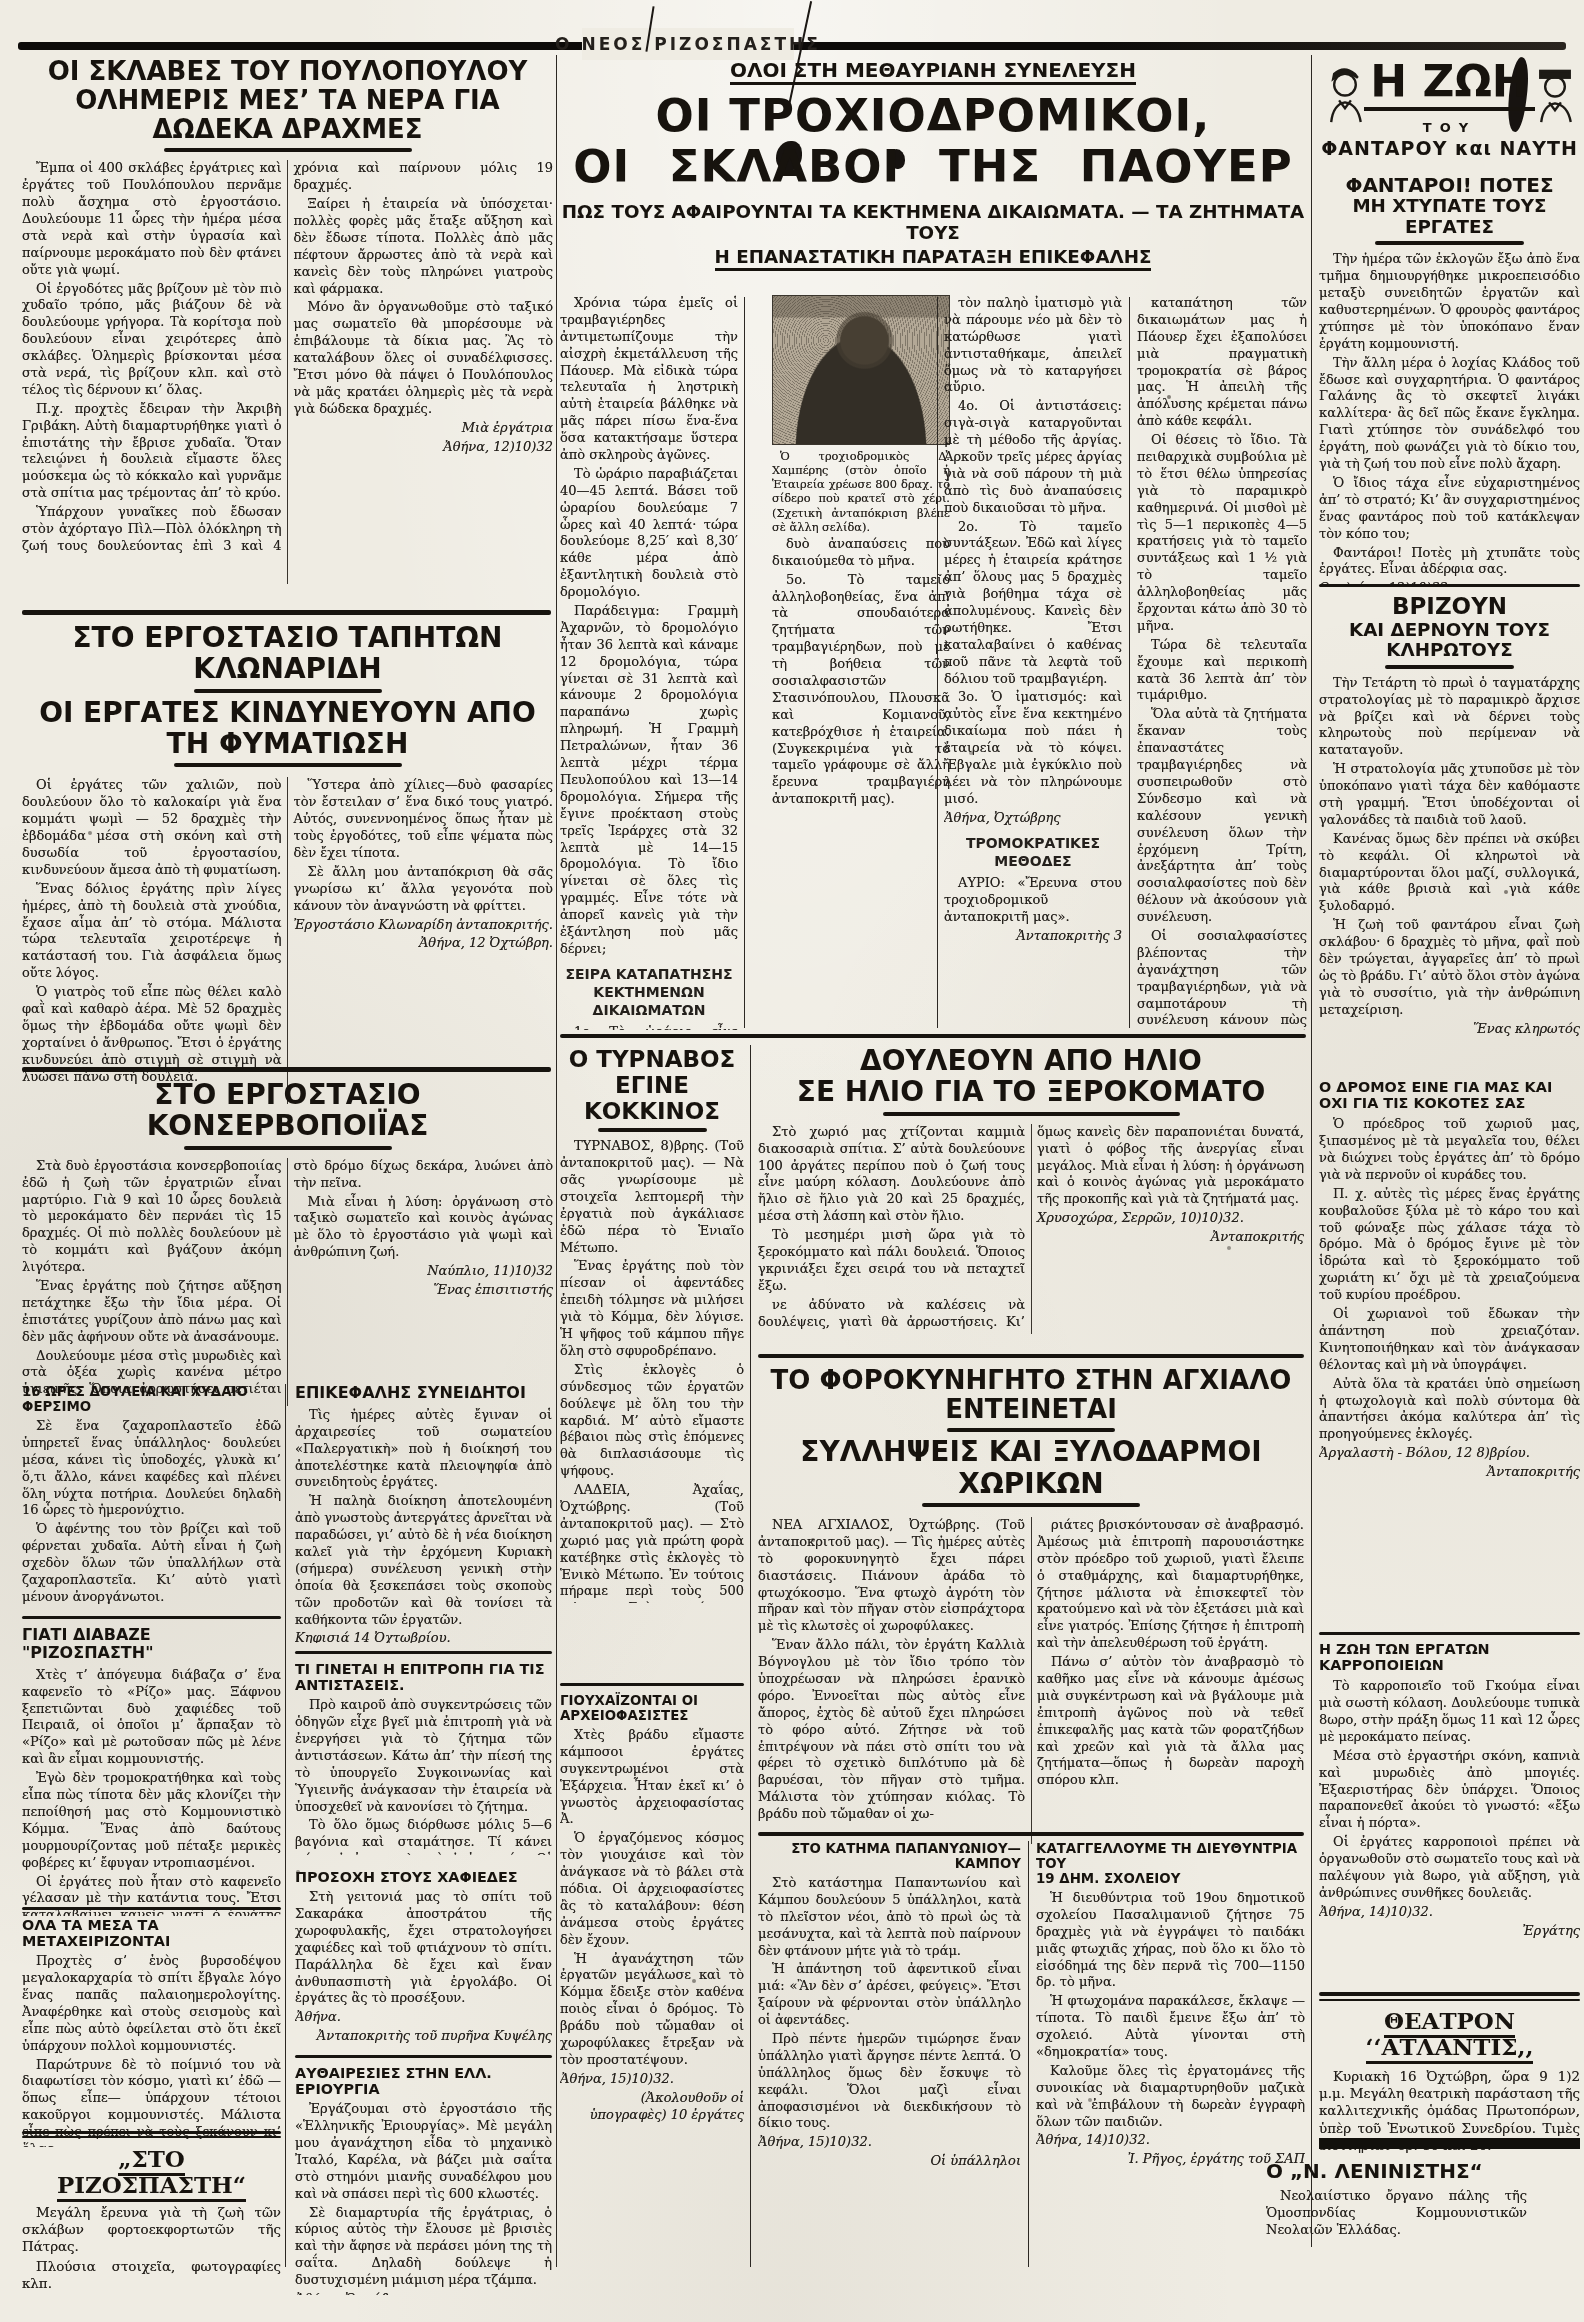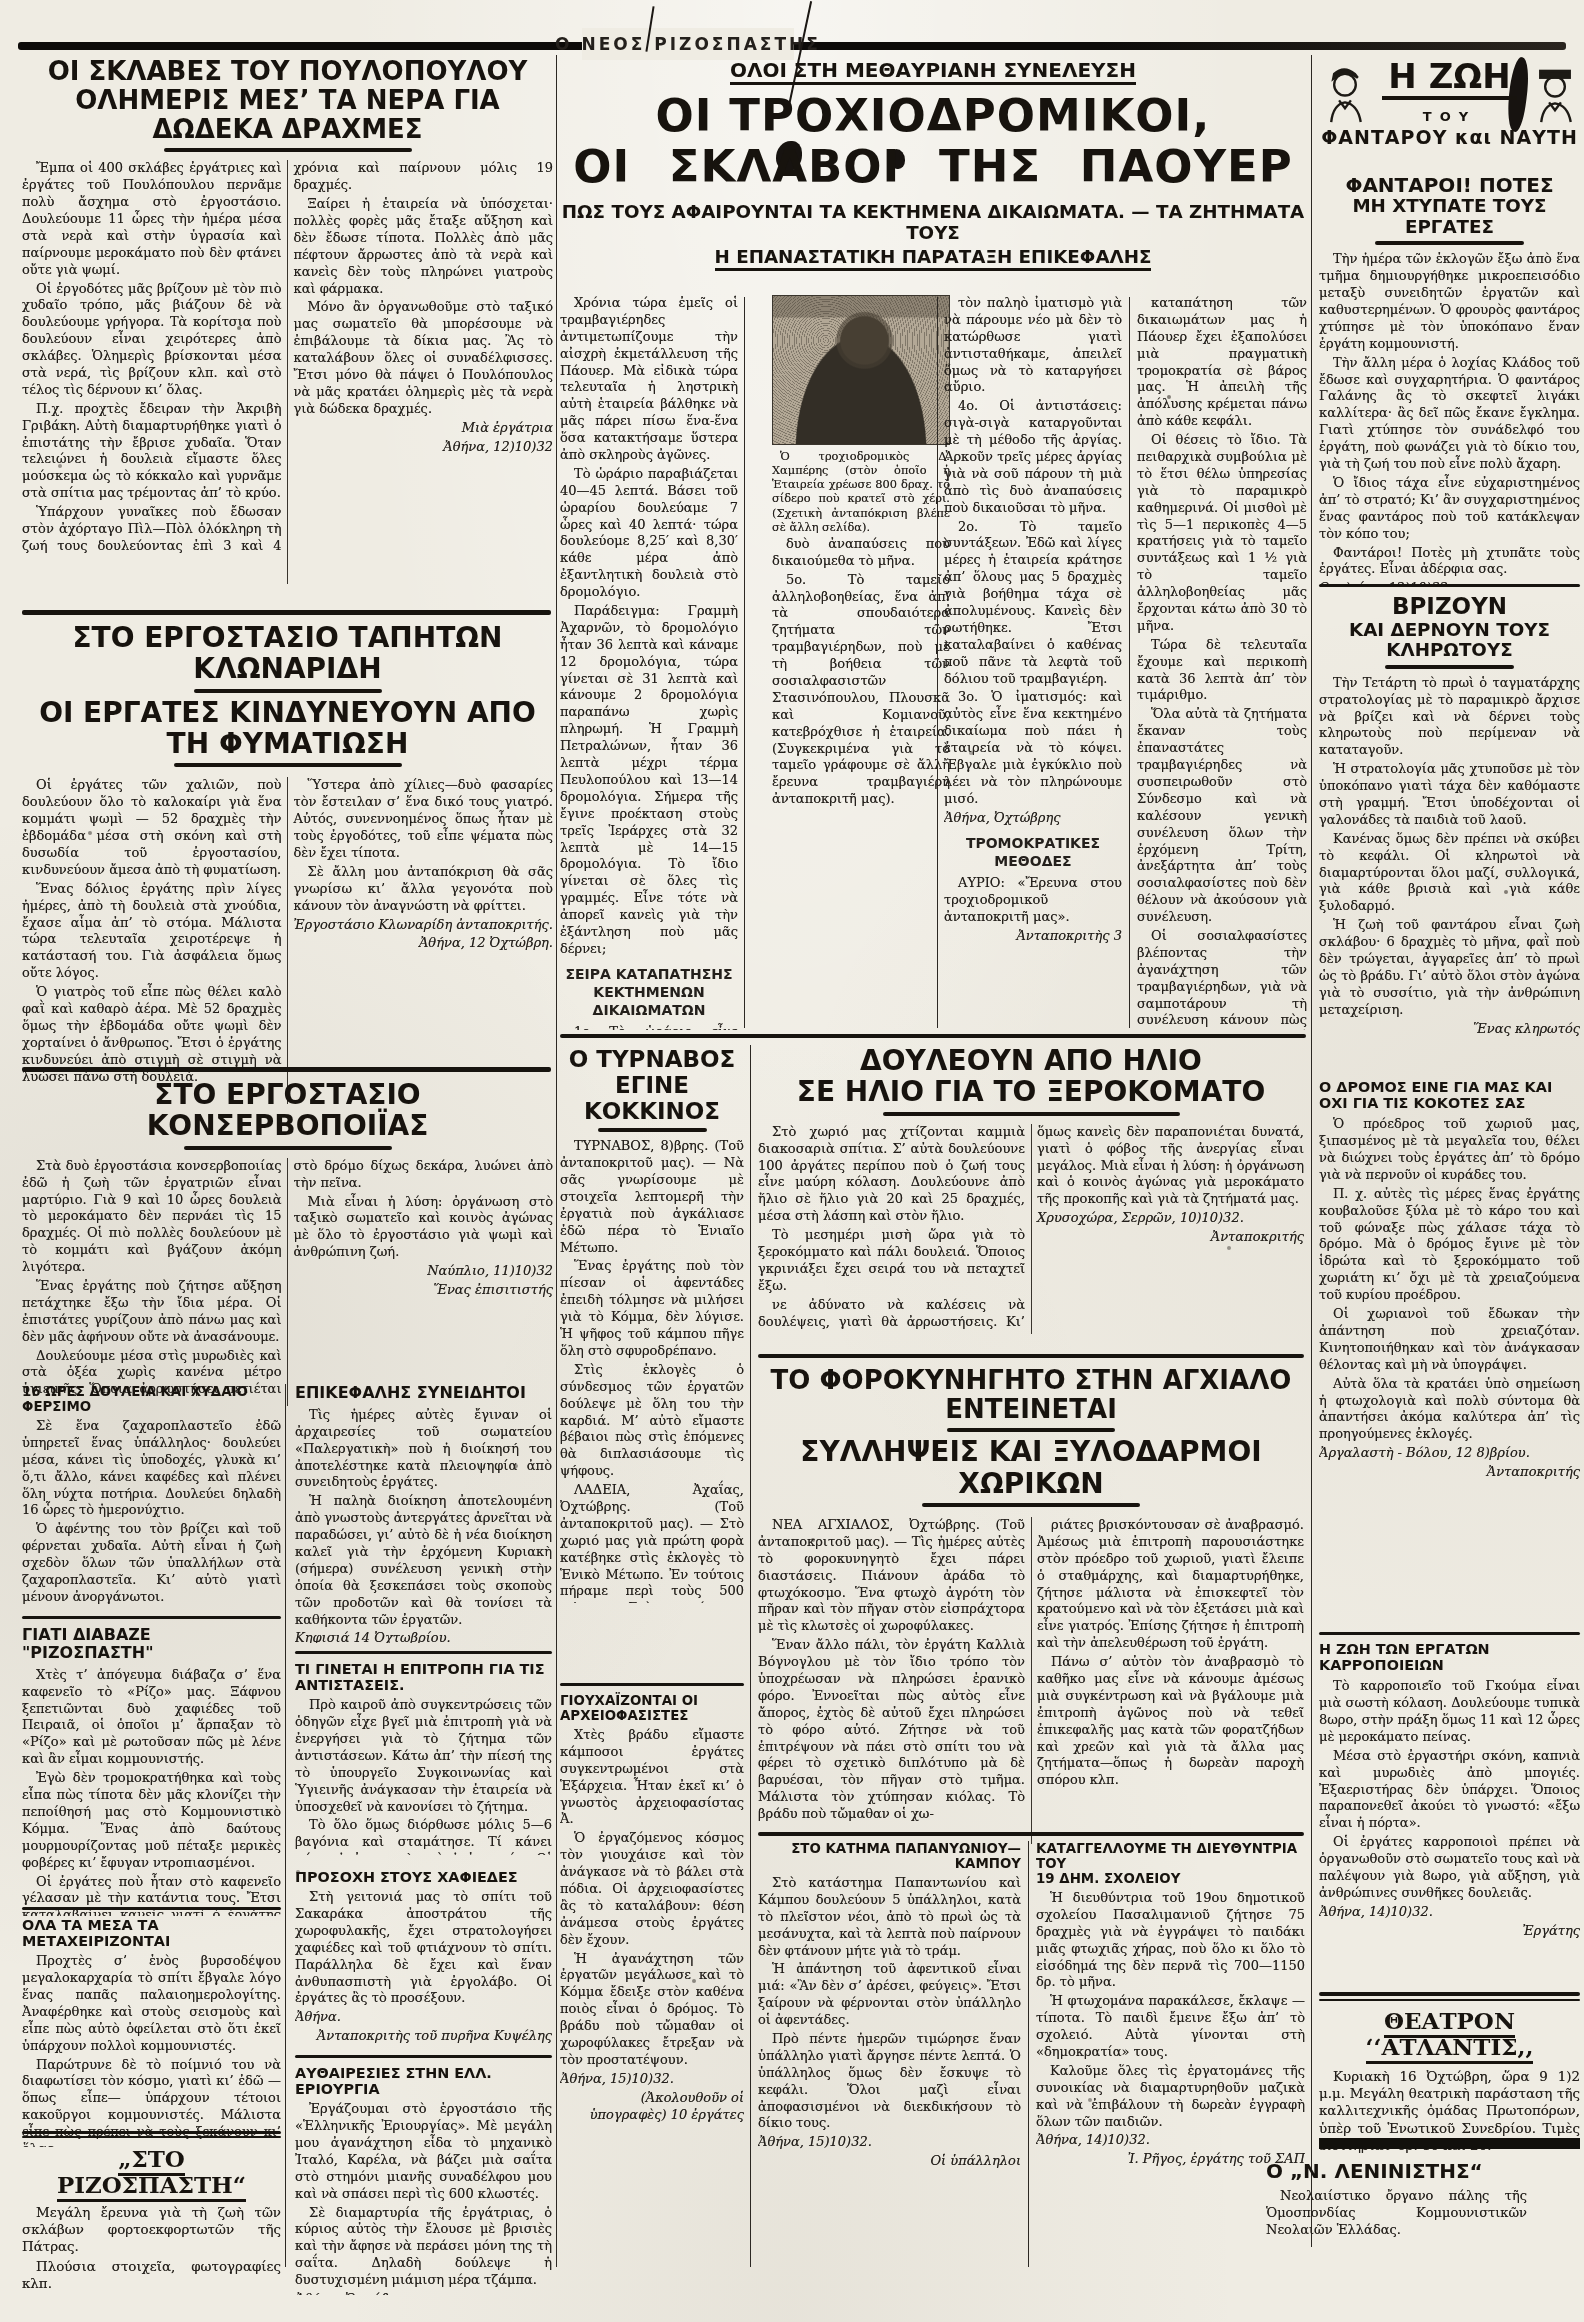--- a/index.html
+++ b/index.html
@@ -338,21 +338,21 @@
     </svg>
     <svg class="bust" style="right:2px;" width="46" height="61" viewBox="0 0 46 62">
       <g fill="none" stroke="#1d1a15" stroke-width="2.4">
         <circle cx="23" cy="24" r="10"></circle>
         <rect x="8" y="8" width="30" height="7" fill="#1d1a15"></rect>
         <path d="M9 60 Q11 43 23 41 Q36 43 39 60"></path>
         <path d="M17 40 L23 48 L29 40"></path>
       </g>
     </svg>
     <div class="center" style="padding-top:2px;">
-      <span class="hl" style="font-size:34px;display:inline-block;border-bottom:4px solid #17130e;padding:0 6px 1px;">Η ΖΩΗ</span>
+      <span class="hl" style="font-size:44px;display:inline-block;border-bottom:4px solid #17130e;padding:0 6px 1px;">Η ΖΩΗ</span>
     </div>
     <div class="center hl" style="font-size:13px;letter-spacing:8px;margin-top:10px;">ΤΟΥ</div>
     <div class="center hl" style="font-size:19px;letter-spacing:1px;margin-top:2px;">ΦΑΝΤΑΡΟΥ και ΝΑΥΤΗ</div>
   </section>
 
   <section class="abs" style="left:1319px;top:174px;width:261px;">
     <h2 class="hl h20"><span>ΦΑΝΤΑΡΟΙ! ΠΟΤΕΣ</span></h2>
     <h2 class="hl h19"><span>ΜΗ ΧΤΥΠΑΤΕ ΤΟΥΣ ΕΡΓΑΤΕΣ</span></h2>
     <div class="ubar" style="width:149px;"></div>
     <div class="body" style="height:333px;margin-top:6px;">

